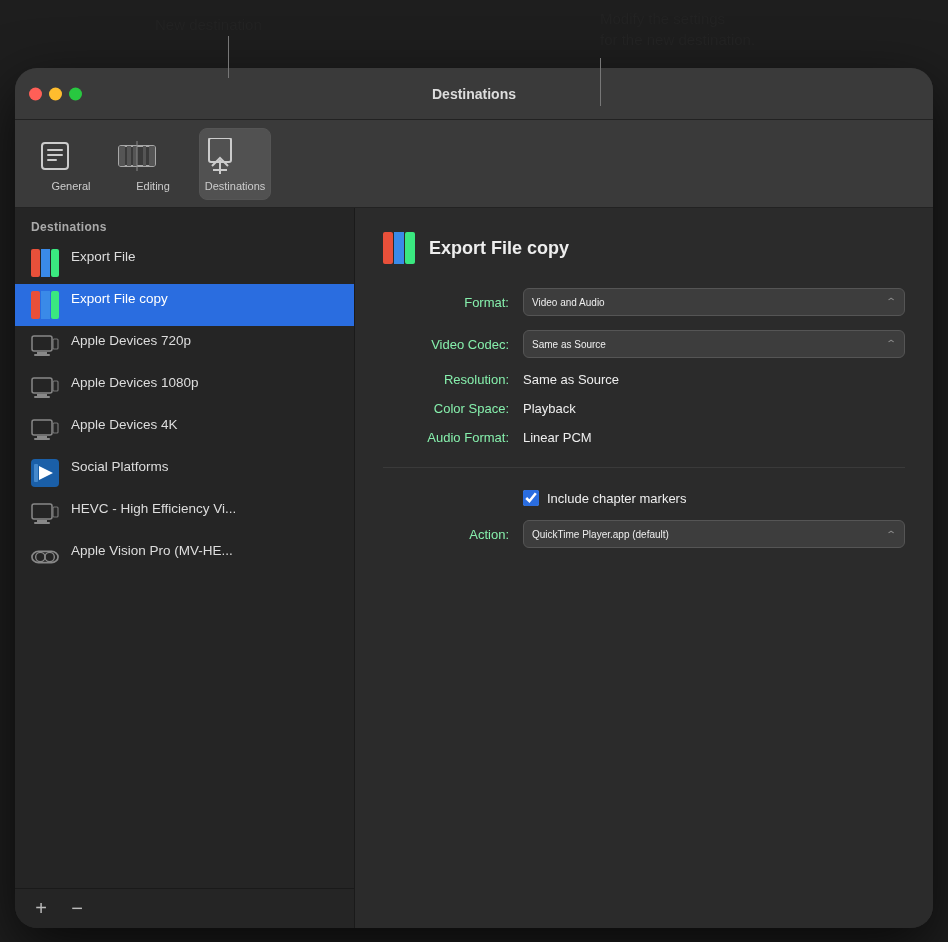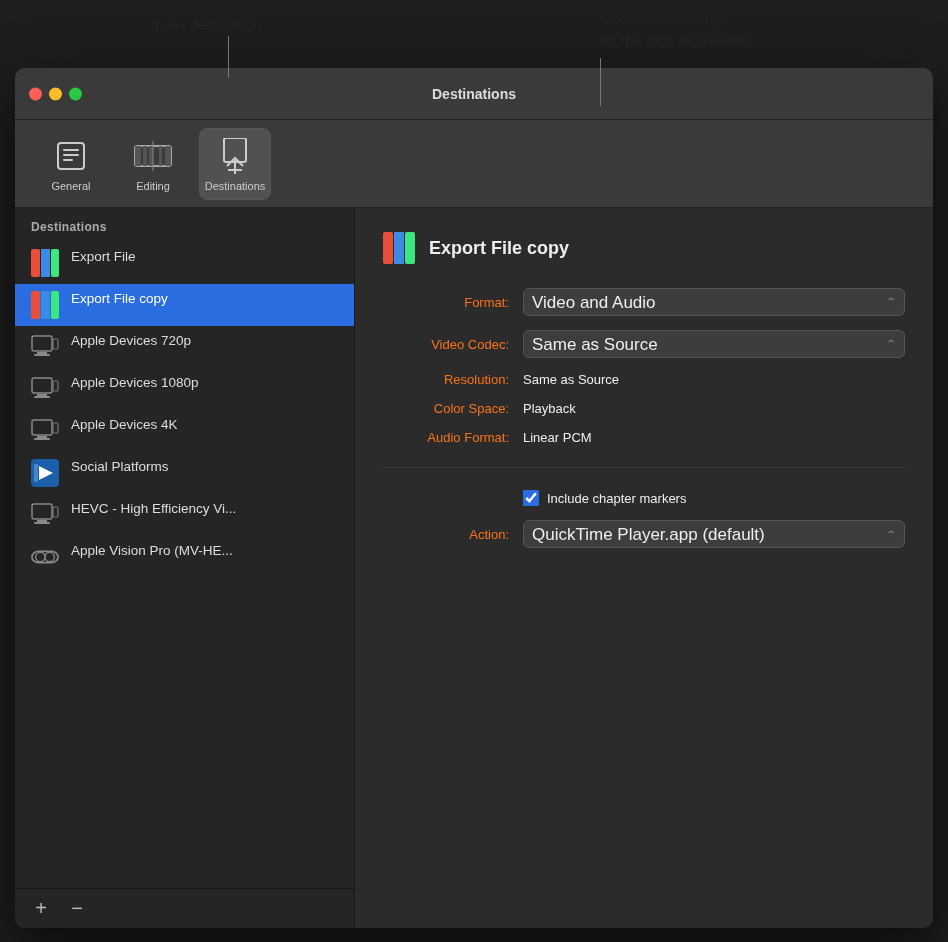--- a/index.html
+++ b/index.html
@@ -29,21 +29,21 @@
     }
 
     
     .window {
       position: absolute;
       top: 68px;
       left: 15px;
       width: 918px;
       height: 860px;
       background: #2b2b2b;
-      border-radius: 10px;
+      border-radius: 22px;
       overflow: hidden;
       box-shadow: 0 20px 60px rgba(0,0,0,0.7);
       display: flex;
       flex-direction: column;
     }
 
     .titlebar {
       background: #3a3a3a;
       height: 52px;
       display: flex;
@@ -85,21 +85,20 @@
       align-items: center;
       padding: 0 20px;
       gap: 10px;
       border-bottom: 1px solid #222;
       flex-shrink: 0;
     }
 
     .tool-btn {
       display: flex;
       flex-direction: column;
-      align-items: center;
       justify-content: center;
       width: 72px;
       height: 72px;
       background: transparent;
       border: none;
       cursor: pointer;
       border-radius: 8px;
       gap: 4px;
       color: #ccc;
     }
@@ -217,21 +216,21 @@
     }
 
     .settings-grid {
       display: grid;
       grid-template-columns: 130px 1fr;
       gap: 14px 10px;
       align-items: center;
     }
 
     .settings-label {
-      color: #f97316;
+      color: #86efac;
       font-size: 13px;
       text-align: right;
       padding-right: 4px;
     }
 
     .settings-value {
       color: #eee;
       font-size: 13px;
     }
 
@@ -249,21 +248,21 @@
       color: #888;
       font-size: 14px;
       pointer-events: none;
     }
 
     .select-wrapper select {
       background: #3d3d3d;
       border: 1px solid #555;
       border-radius: 6px;
       color: #eee;
-      font-size: 17px;
+      font-size: 10px;
       padding: 4px 28px 4px 8px;
       width: 100%;
       appearance: none;
       -webkit-appearance: none;
       cursor: pointer;
       height: 28px;
     }
 
     .divider {
       grid-column: 1 / -1;

